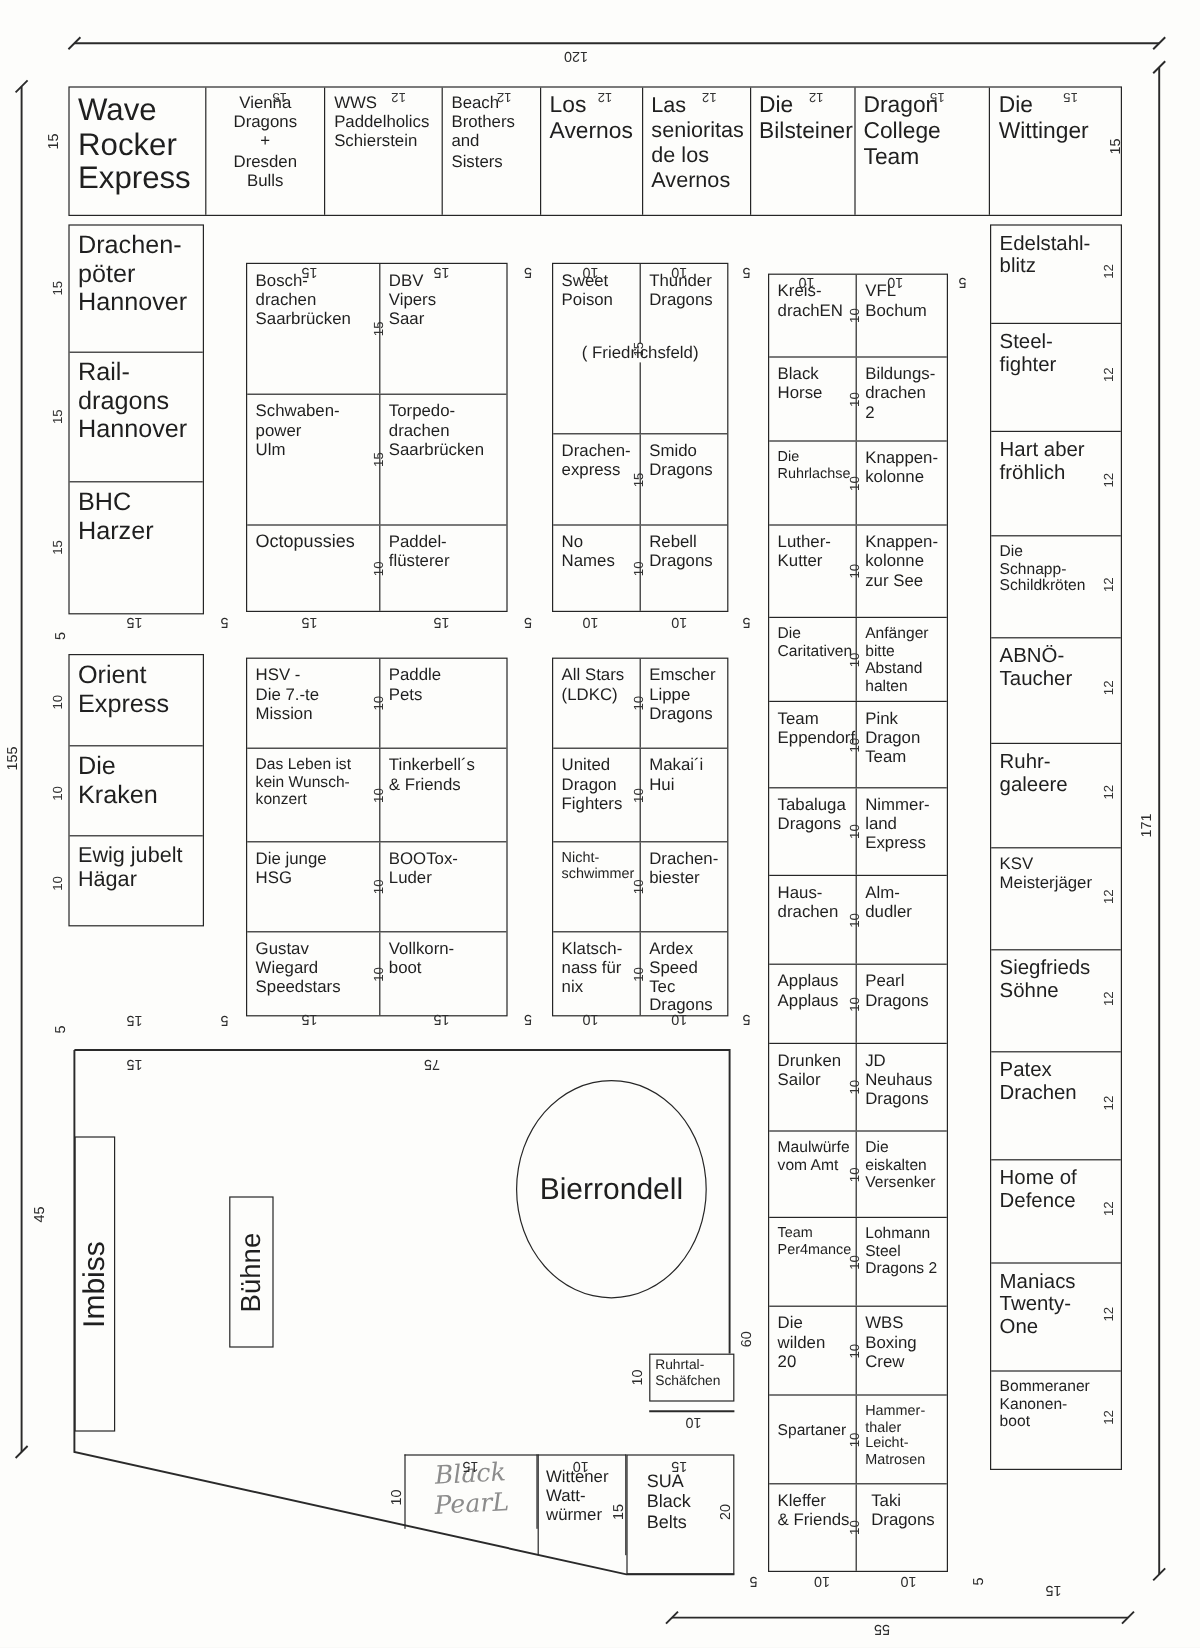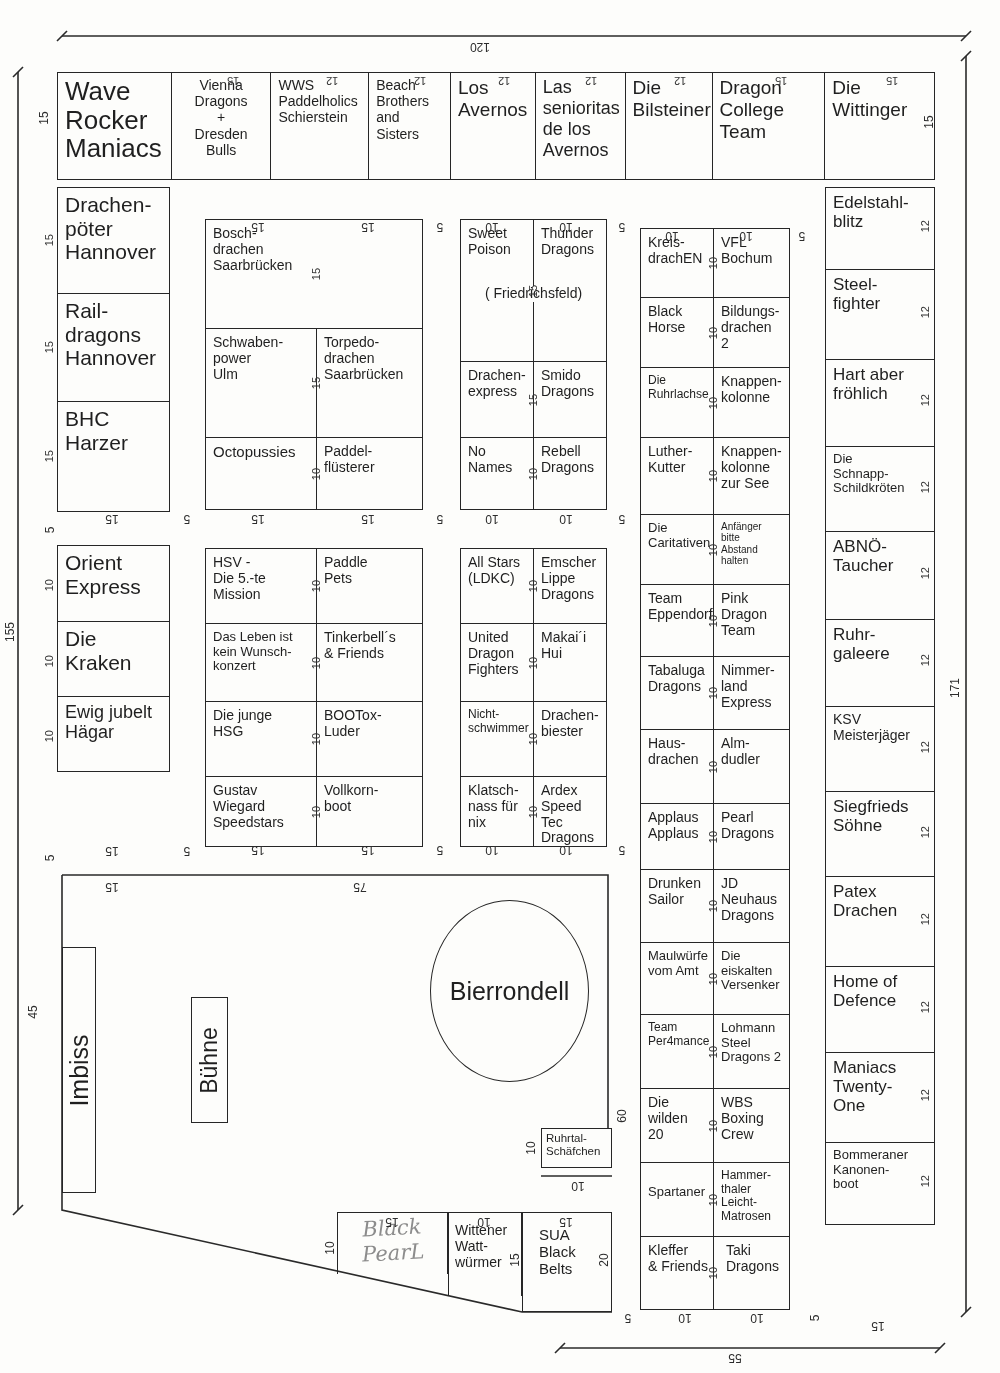--- a/index.html
+++ b/index.html
@@ -62,21 +62,21 @@
       <path d="M62 875 H608 V1128"></path>
       <path d="M62 875 V1210 L522 1312 H612"></path>
 
       <path d="M541 1176 H612"></path>
     </g>
   </svg>
 
   <div class="abs b toprow" style="left:57px;top:72px;width:878px;height:108px">
     <div class="tcell" style="width:113px;font-size:26px;line-height:1.1">Wave
 Rocker
-Maniacs</div>
+Express</div>
     <div class="tcell" style="width:100px;text-align:center;padding-left:2px"><span>Vienna
 Dragons
 +
 Dresden
 Bulls</span><span class="tsize">15</span></div>
     <div class="tcell" style="width:98px"><span>WWS
 Paddelholics
 Schierstein</span><span class="tsize">12</span></div>
     <div class="tcell" style="width:82px"><span>Beach
 Brothers
@@ -116,20 +116,23 @@
     <div class="srow" style="height:75px;font-size:18px"><span class="pre">Ewig jubelt
 Hägar</span><span class="szl">10</span></div>
   </div>
 
   <div class="abs b" style="left:205px;top:219px;width:218px">
     <div class="prow first" style="height:108px">
       <div class="cl" style="width:110px">Bosch-
 drachen
 Saarbrücken</div>
       <span class="dsz" style="left:110px">15</span>
+      <div class="cr">DBV
+Vipers
+Saar</div>
     </div>
     <div class="prow" style="height:109px">
       <div class="cl" style="width:110px">Schwaben-
 power
 Ulm</div>
       <span class="dsz" style="left:110px">15</span>
       <div class="cr">Torpedo-
 drachen
 Saarbrücken</div>
     </div>
@@ -162,21 +165,21 @@
 Names</div>
       <span class="dsz" style="left:72px">10</span>
       <div class="cr">Rebell
 Dragons</div>
     </div>
   </div>
 
   <div class="abs b" style="left:205px;top:548px;width:218px">
     <div class="prow first" style="height:74px">
       <div class="cl" style="width:110px">HSV -
-Die 5.-te
+Die 7.-te
 Mission</div>
       <span class="dsz" style="left:110px">10</span>
       <div class="cr">Paddle
 Pets</div>
     </div>
     <div class="prow" style="height:78px">
       <div class="cl" style="width:110px;font-size:13px">Das Leben ist
 kein Wunsch-
 konzert</div>
       <span class="dsz" style="left:110px">10</span>
@@ -263,21 +266,21 @@
 Kutter</div>
       <span class="dsz" style="left:72px">10</span>
       <div class="cr">Knappen-
 kolonne
 zur See</div>
     </div>
     <div class="prow" style="height:70px">
       <div class="cl" style="width:72px;font-size:13px">Die
 Caritativen</div>
       <span class="dsz" style="left:72px">10</span>
-      <div class="cr" style="font-size:10px">Anfänger
+      <div class="cr" style="font-size:13px">Anfänger
 bitte
 Abstand
 halten</div>
     </div>
     <div class="prow" style="height:72px">
       <div class="cl" style="width:72px">Team
 Eppendorf</div>
       <span class="dsz" style="left:72px">10</span>
       <div class="cr">Pink
 Dragon

